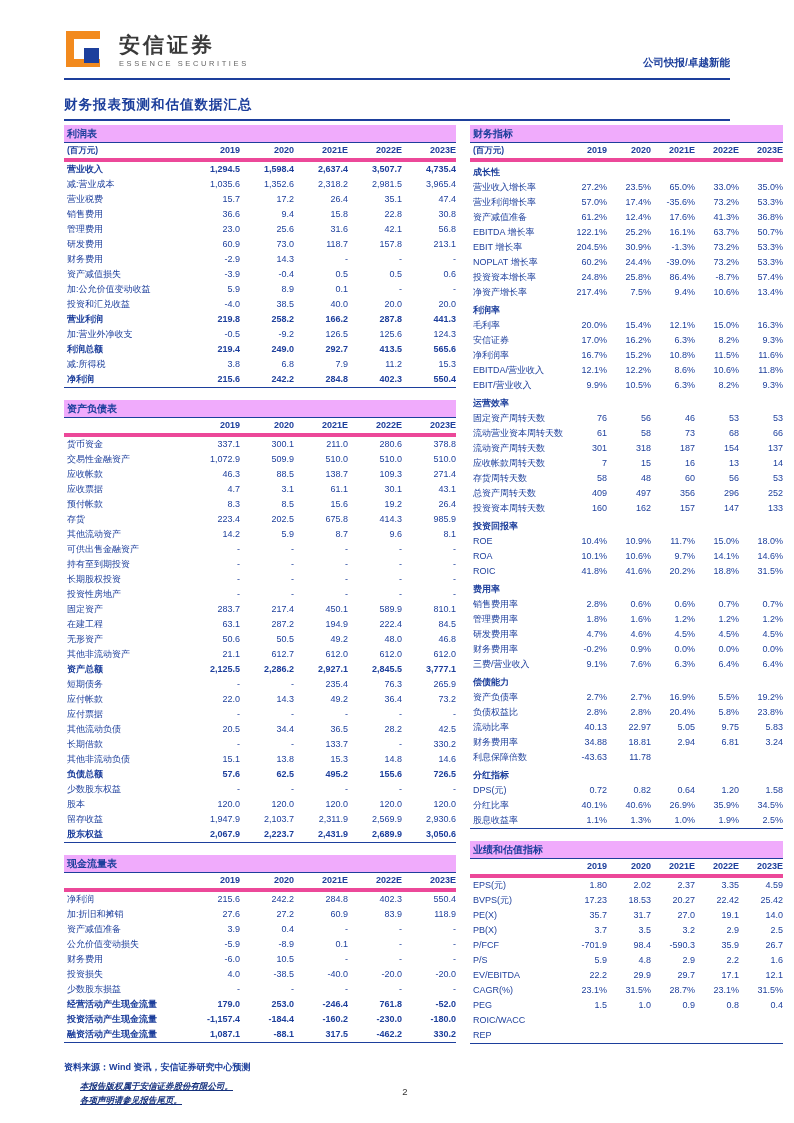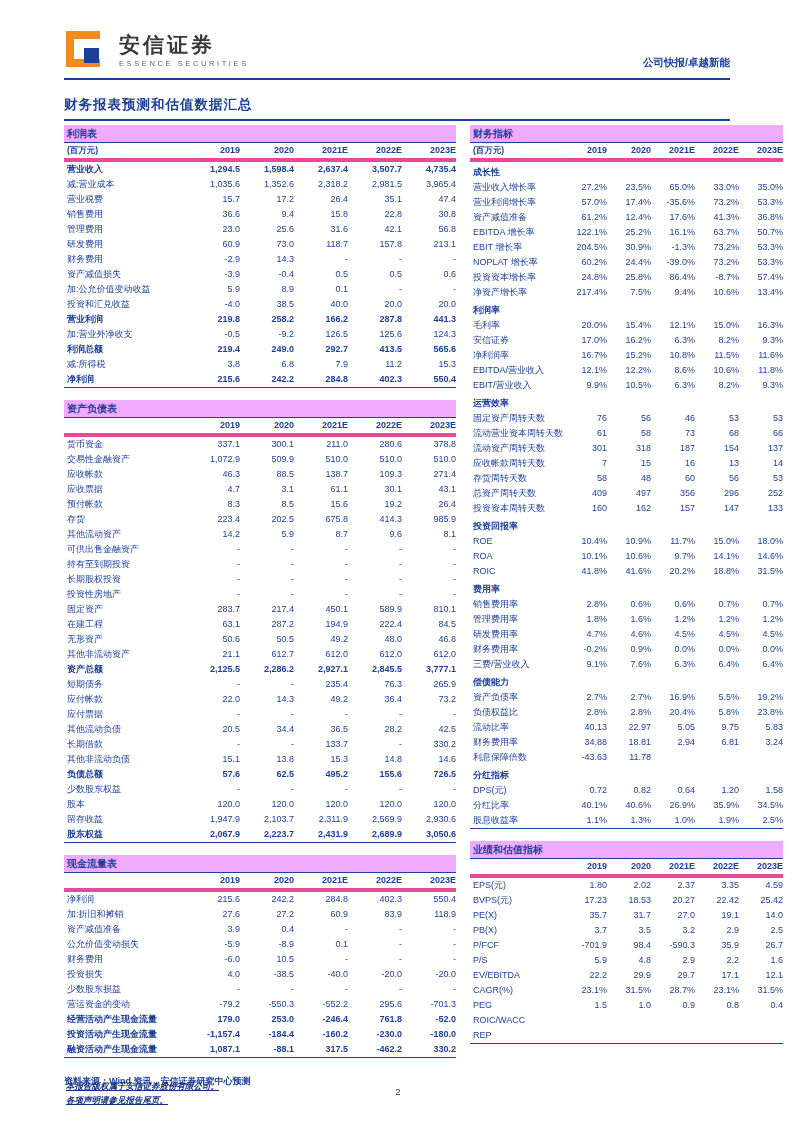--- a/index.html
+++ b/index.html
@@ -34,21 +34,21 @@
   .thead { font-weight:bold; border-bottom:4px solid #ec4899; }
   .tlabel { flex:1 1 auto; padding-left:3px; overflow:hidden; }
   .unit { font-size:8.5px; }
   .tval { flex:0 0 auto; width:54px; text-align:right; }
   .col-right .tval { width:44px; }
   .trow.bold { font-weight:bold; }
   .trow.section { font-weight:bold; margin-top:3px; }
   .trow.last { border-bottom:1px solid #1d3f9c; }
   
   .source { font-size:9px; font-weight:bold; margin-top:5px; }
-  footer { position:absolute; left:32px; right:30px; bottom:14px; height:40px; }
+  footer { position:absolute; left:46px; right:30px; bottom:14px; height:40px; }
   .disclaimer { position:absolute; left:0; bottom:2px; font-size:8.5px; font-weight:bold;
                 font-style:italic; color:#15317d; line-height:14px; }
   .disclaimer div { text-decoration:underline; }
   .page-num { position:absolute; left:0; right:0; bottom:12px; text-align:center;
               font-size:9.5px; color:#333; }
 </style>
 </head>
 <body>
 
 <div class="page">
@@ -488,28 +488,20 @@
             <span class="tval">-20.0</span>
           </div>
           <div class="trow">
             <span class="tlabel">少数股东损益</span>
             <span class="tval">-</span>
             <span class="tval">-</span>
             <span class="tval">-</span>
             <span class="tval">-</span>
             <span class="tval">-</span>
           </div>
-          <div class="trow">
-            <span class="tlabel">营运资金的变动</span>
-            <span class="tval">-79.2</span>
-            <span class="tval">-550.3</span>
-            <span class="tval">-552.2</span>
-            <span class="tval">295.6</span>
-            <span class="tval">-701.3</span>
-          </div>
           <div class="trow bold">
             <span class="tlabel">经营活动产生现金流量</span>
             <span class="tval">179.0</span>
             <span class="tval">253.0</span>
             <span class="tval">-246.4</span>
             <span class="tval">761.8</span>
             <span class="tval">-52.0</span>
           </div>
           <div class="trow bold">
             <span class="tlabel">投资活动产生现金流量</span>

